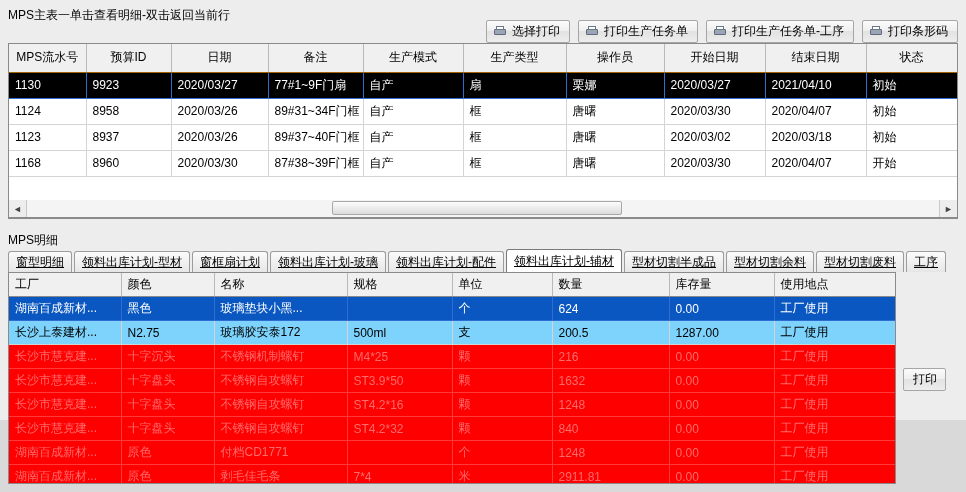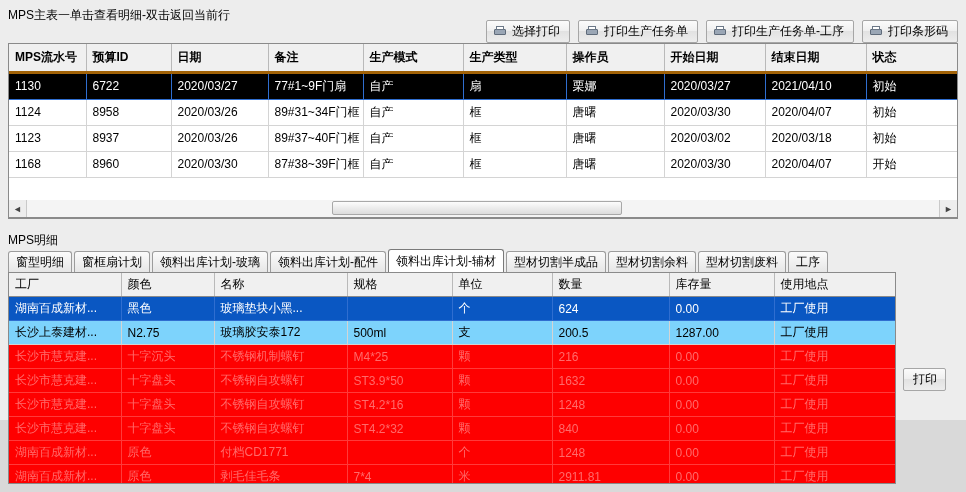--- a/index.html
+++ b/index.html
@@ -97,23 +97,23 @@
   }
   table.grid {
     border-collapse: collapse;
     table-layout: fixed;
     width: 948px;
     font-size: 12px;
   }
   table.grid th {
     background: #f0f0f0;
     border-right: 1px solid #b9b9b9;
-    border-bottom: 3px solid #a16207;
-    font-weight: bold;
-    text-align: left;
+    border-bottom: 1px solid #a16207;
+    font-weight: normal;
+    text-align: center;
     padding: 4px 6px;
     height: 28px;
     vertical-align: middle;
     color: #000;
     white-space: nowrap;
     overflow: hidden;
     box-sizing: border-box;
   }
   table.grid td {
     border-right: 1px solid #d4d4d4;
@@ -188,20 +188,21 @@
   }
   .tabs {
     position: absolute;
     left: 8px;
     top: 250px;
     width: 950px;
     height: 22px;
     display: flex;
     align-items: flex-end;
     gap: 2px;
+    text-decoration: underline;
   }
   .tab {
     height: 21px;
     line-height: 21px;
     padding: 0 7px;
     background: linear-gradient(to bottom, #fbfbfb, #e6e6e6);
     border: 1px solid #9c9c9c;
     border-bottom: none;
     border-radius: 3px 3px 0 0;
     font-size: 12px;
@@ -340,21 +341,21 @@
           <th>生产类型</th>
           <th>操作员</th>
           <th>开始日期</th>
           <th>结束日期</th>
           <th>状态</th>
         </tr>
       </thead>
       <tbody>
         <tr class="sel">
           <td>1130</td>
-          <td>6722</td>
+          <td>9923</td>
           <td>2020/03/27</td>
           <td>77#1~9F门扇</td>
           <td>自产</td>
           <td>扇</td>
           <td>栗娜</td>
           <td>2020/03/27</td>
           <td>2021/04/10</td>
           <td>初始</td>
         </tr>
         <tr>
@@ -402,20 +403,21 @@
     <div class="sb-track">
       <div class="sb-thumb"></div>
     </div>
     <div class="sb-btn right">►</div>
   </div>
 
   <div class="detail-title">MPS明细</div>
 
   <div class="tabs">
     <div class="tab">窗型明细</div>
+    <div class="tab">领料出库计划-型材</div>
     <div class="tab">窗框扇计划</div>
     <div class="tab">领料出库计划-玻璃</div>
     <div class="tab">领料出库计划-配件</div>
     <div class="tab active">领料出库计划-辅材</div>
     <div class="tab">型材切割半成品</div>
     <div class="tab">型材切割余料</div>
     <div class="tab">型材切割废料</div>
     <div class="tab">工序</div>
   </div>
 

